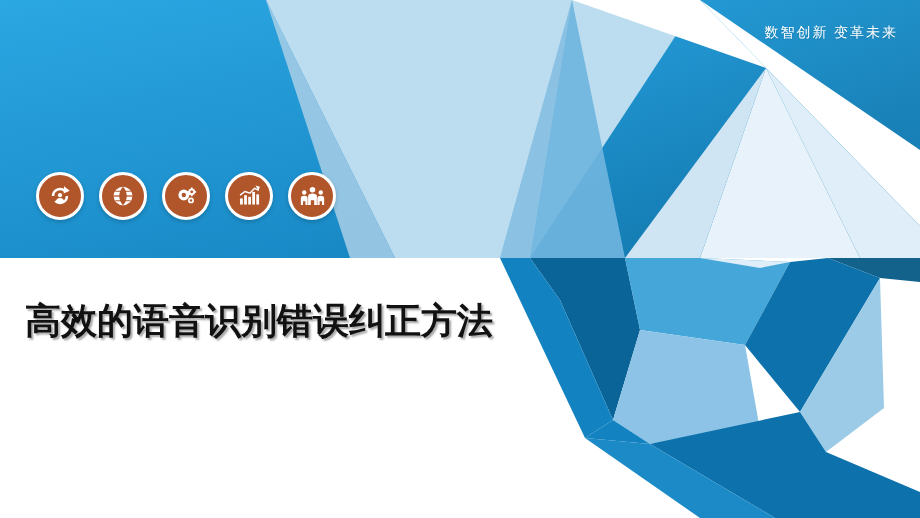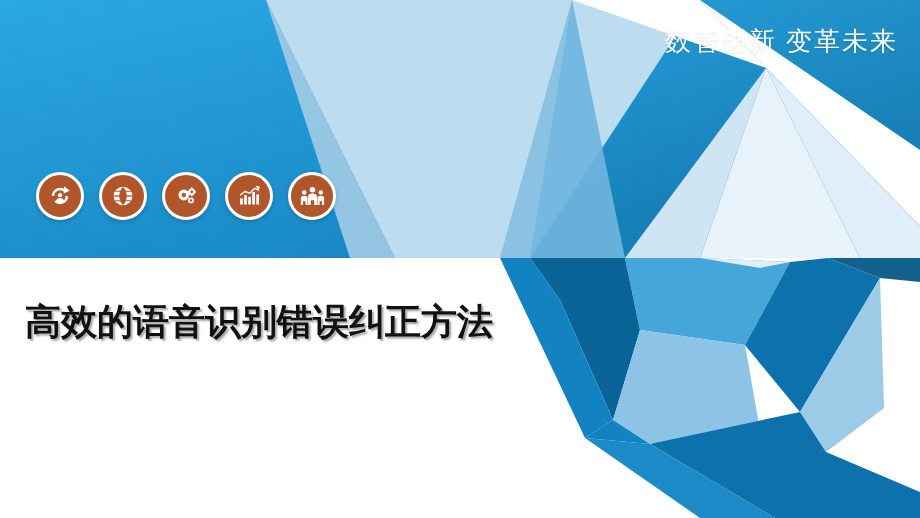--- a/index.html
+++ b/index.html
@@ -29,22 +29,22 @@
     width: 920px;
     height: 518px;
     display: block;
   }
 
   
   #tagline {
     position: absolute;
     right: 22px;
     top: 24px;
-    font-family: Liberation Sans, sans-serif;
-    font-size: 26px;
+    font-family: Liberation Serif, serif;
+    font-size: 14px;
     letter-spacing: 2px;
     color: #ffffff;
     white-space: nowrap;
     text-shadow: 0 1px 2px rgba(0,0,0,.12);
   }
 
   
   #icon-row {
     position: absolute;
     left: 36px;
@@ -66,21 +66,21 @@
     box-shadow: 0 2px 4px rgba(0,0,0,.18);
   }
   .icon-badge svg { display: block; }
 
   
   #title {
     position: absolute;
     left: 25px;
     top: 296px;
     width: 500px;
-    font-family: Liberation Sans, sans-serif;
+    font-family: Liberation Serif, serif;
     font-weight: bold;
     font-size: 36px;
     line-height: 1.42;
     color: #111111;
     letter-spacing: 0px;
     text-shadow: 2px 2px 2px rgba(0,0,0,.35);
     margin: 0;
   }
 </style>
 </head>

